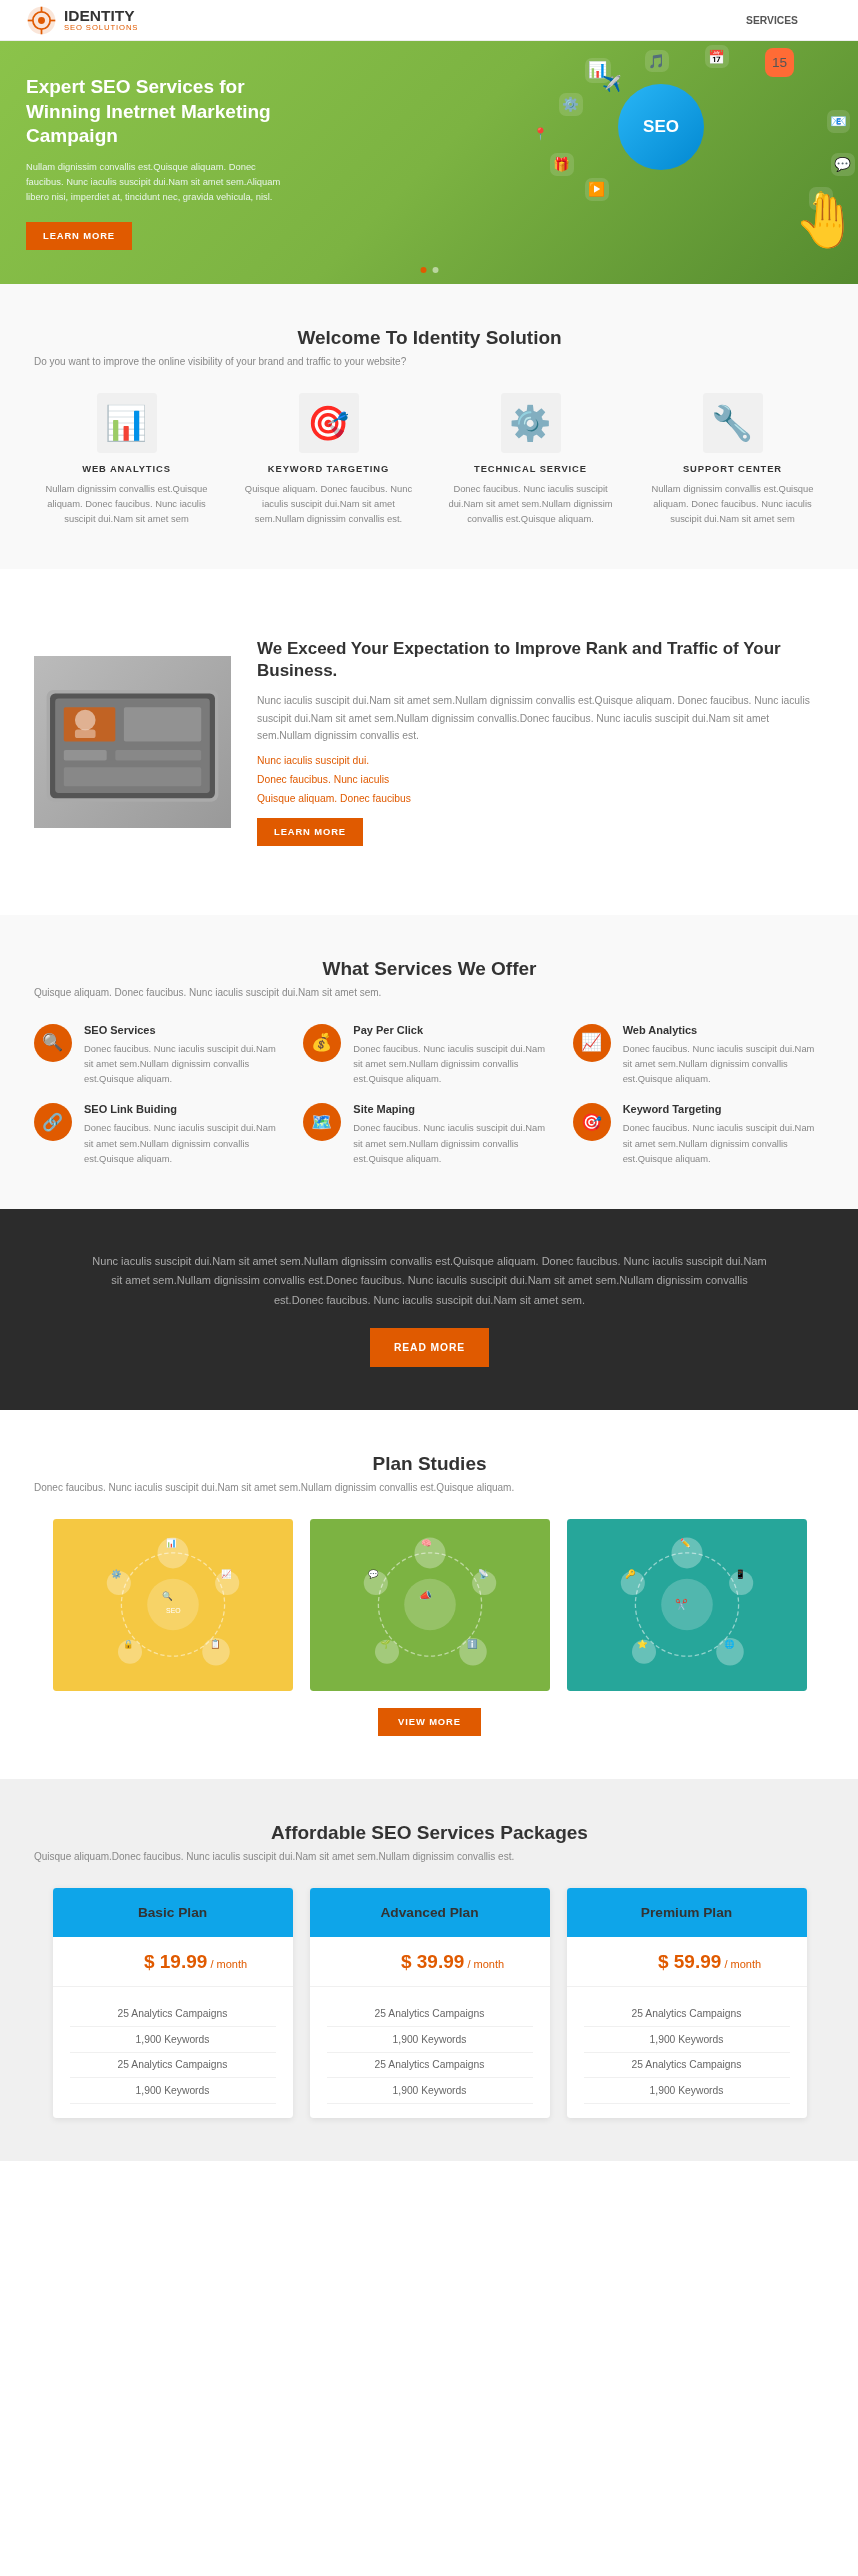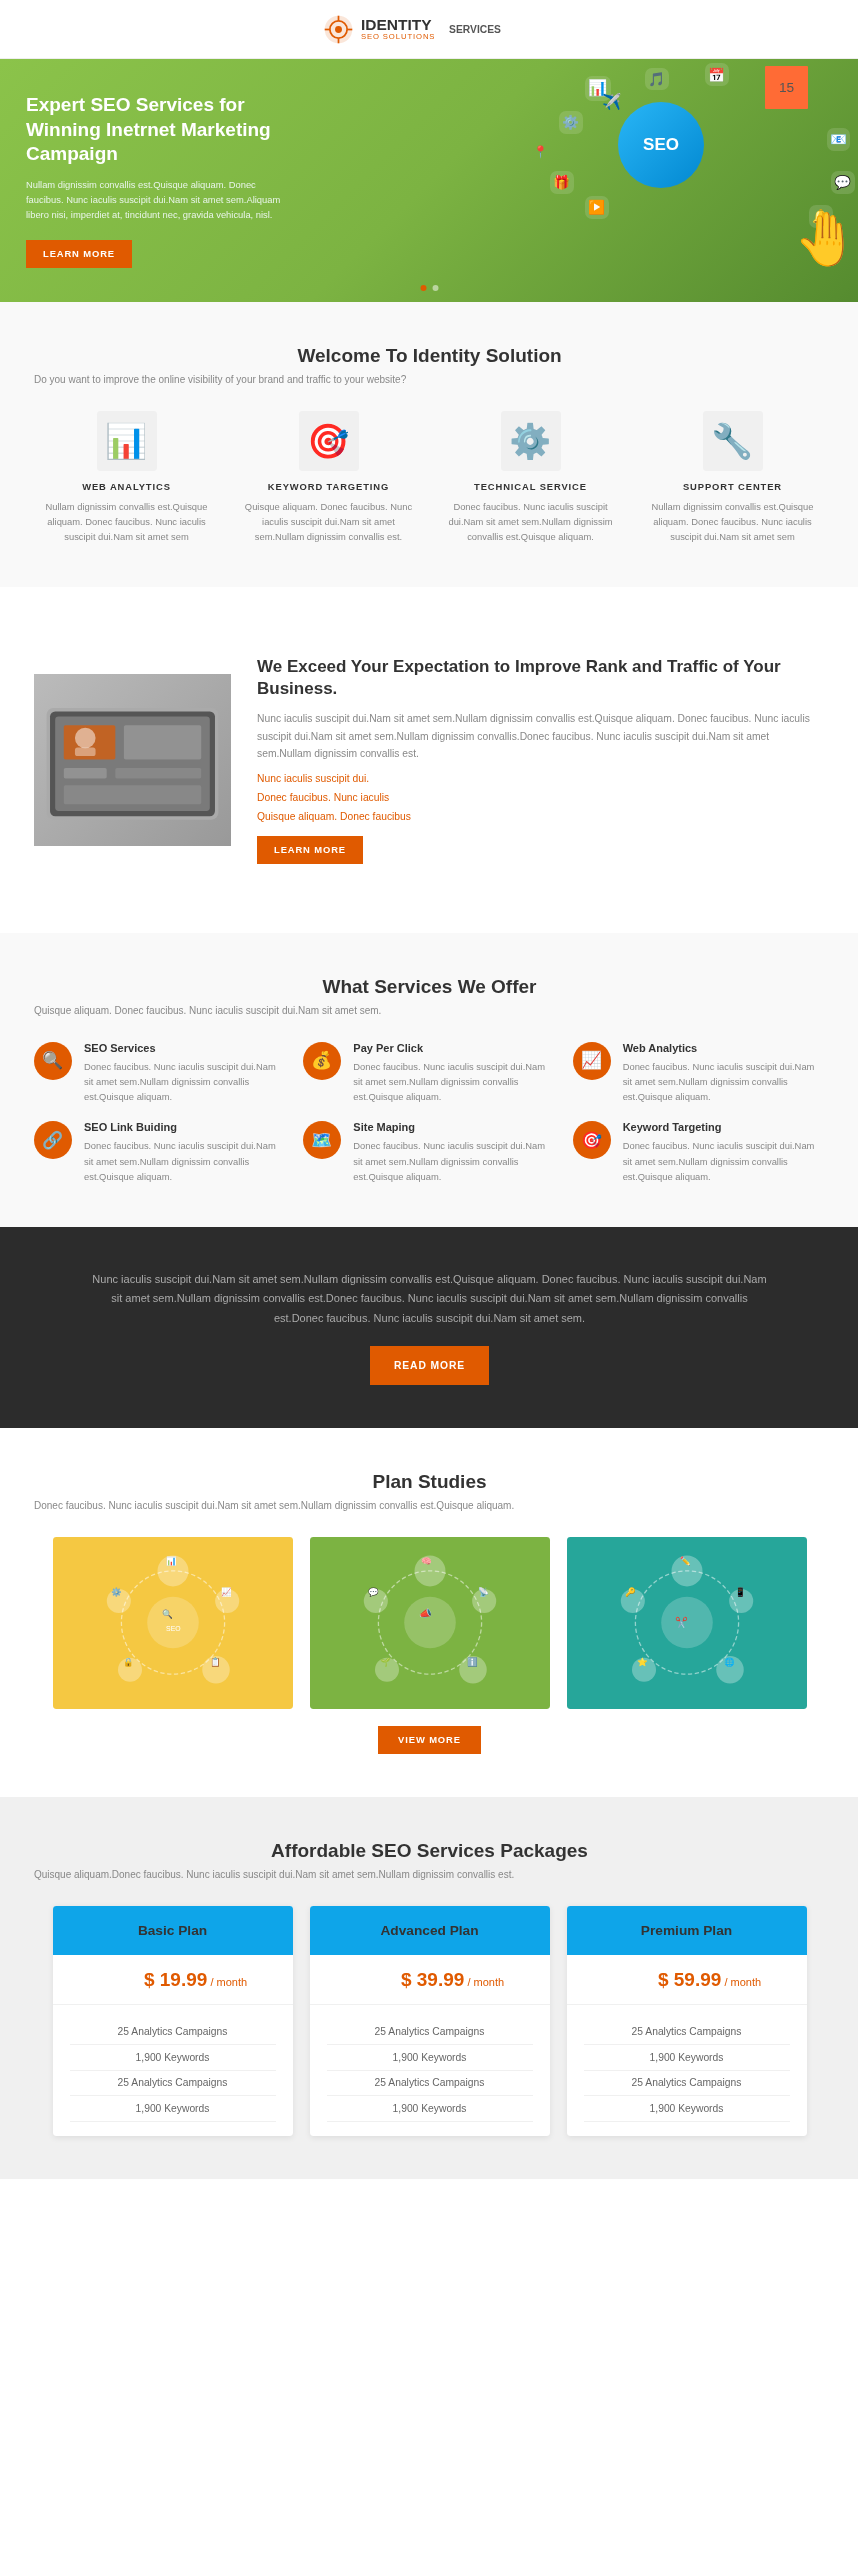--- a/index.html
+++ b/index.html
@@ -1,19 +1,19 @@
 <!DOCTYPE html>
 <html style="font-size:13.7px"><head>
   <meta charset="utf-8">
   <style>
     * { margin: 0; padding: 0; box-sizing: border-box; }
     body { font-family: Arial, sans-serif; font-size: 11px; color: #555; width: 859px; }
 
     
-    nav { background: #fff; display: flex; align-items: center; justify-content: center; padding: 0 26px; height: 59px; border-bottom: 0.9px solid #eee; }
+    nav { background: #fff; display: flex; align-items: center; justify-content: space-between; padding: 0 26px; height: 41px; border-bottom: 0.9px solid #eee; }
     .logo { display: flex; align-items: center; gap: 6.9px; }
     .logo-icon { width: 31px; height: 31px; }
     .logo-text { display: flex; flex-direction: column; }
     .logo-title { font-size: 15.5px; font-weight: bold; color: #333; line-height: 1; }
     .logo-sub { font-size: 7.7px; color: #e05a00; letter-spacing: 0.9px; }
     .nav-links { display: flex; gap: 16px; flex-direction: column; }
     .nav-link { padding: 12px 13.7px; font-size: 10.3px; font-weight: bold; color: #555; text-decoration: none; cursor: pointer; }
     .nav-link.active { background: #e05a00; color: #fff; }
 
     
@@ -125,21 +125,21 @@
     <h1 class="hero-title">Expert SEO Services for Winning Inetrnet Marketing Campaign</h1>
     <p class="hero-desc">Nullam dignissim convallis est.Quisque aliquam. Donec faucibus. Nunc iaculis suscipit dui.Nam sit amet sem.Aliquam libero nisi, imperdiet at, tincidunt nec, gravida vehicula, nisl.</p>
     <button class="hero-btn">LEARN MORE</button>
   </div>
 
   <div class="float-icons">
 
     <div style="position:absolute;top:17px;left:52px;background:#fff2;border-radius:6.9px;padding:3.4px;font-size:15.5px;">📊</div>
     <div style="position:absolute;top:8.6px;left:112px;background:#fff2;border-radius:6.9px;padding:3.4px;font-size:13.7px;">🎵</div>
     <div style="position:absolute;top:4.3px;left:172px;background:#fff2;border-radius:6.9px;padding:3.4px;font-size:13.7px;">📅</div>
-    <div style="position:absolute;top:6.9px;left:232px;background:#ff6b35;border-radius:1px;padding:14px;font-size:13.7px;">15</div>
+    <div style="position:absolute;top:6.9px;left:232px;background:#ff6b35;border-radius:8px;padding:7px;font-size:13.7px;">15</div>
     <div style="position:absolute;top:52px;left:26px;background:#fff2;border-radius:6.9px;padding:3.4px;font-size:13.7px;">⚙️</div>
     <div style="position:absolute;top:112px;left:17px;background:#fff2;border-radius:6.9px;padding:3.4px;font-size:13.7px;">🎁</div>
     <div style="position:absolute;top:137px;left:52px;background:#fff2;border-radius:6.9px;padding:3.4px;font-size:13.7px;">▶️</div>
     <div style="position:absolute;top:69px;right:8.6px;background:#fff2;border-radius:6.9px;padding:3.4px;font-size:13.7px;">📧</div>
     <div style="position:absolute;top:112px;right:4.3px;background:#fff2;border-radius:6.9px;padding:3.4px;font-size:13.7px;">💬</div>
     <div style="position:absolute;top:146px;right:26px;background:#fff2;border-radius:6.9px;padding:3.4px;font-size:13.7px;">🔔</div>
 
     <div style="position:absolute;top:34px;left:69px;color:#ffcc00;font-size:15.5px;">✈️</div>
     <div style="position:absolute;top:86px;left:0px;color:#fff;font-size:12px;">📍</div>
 

